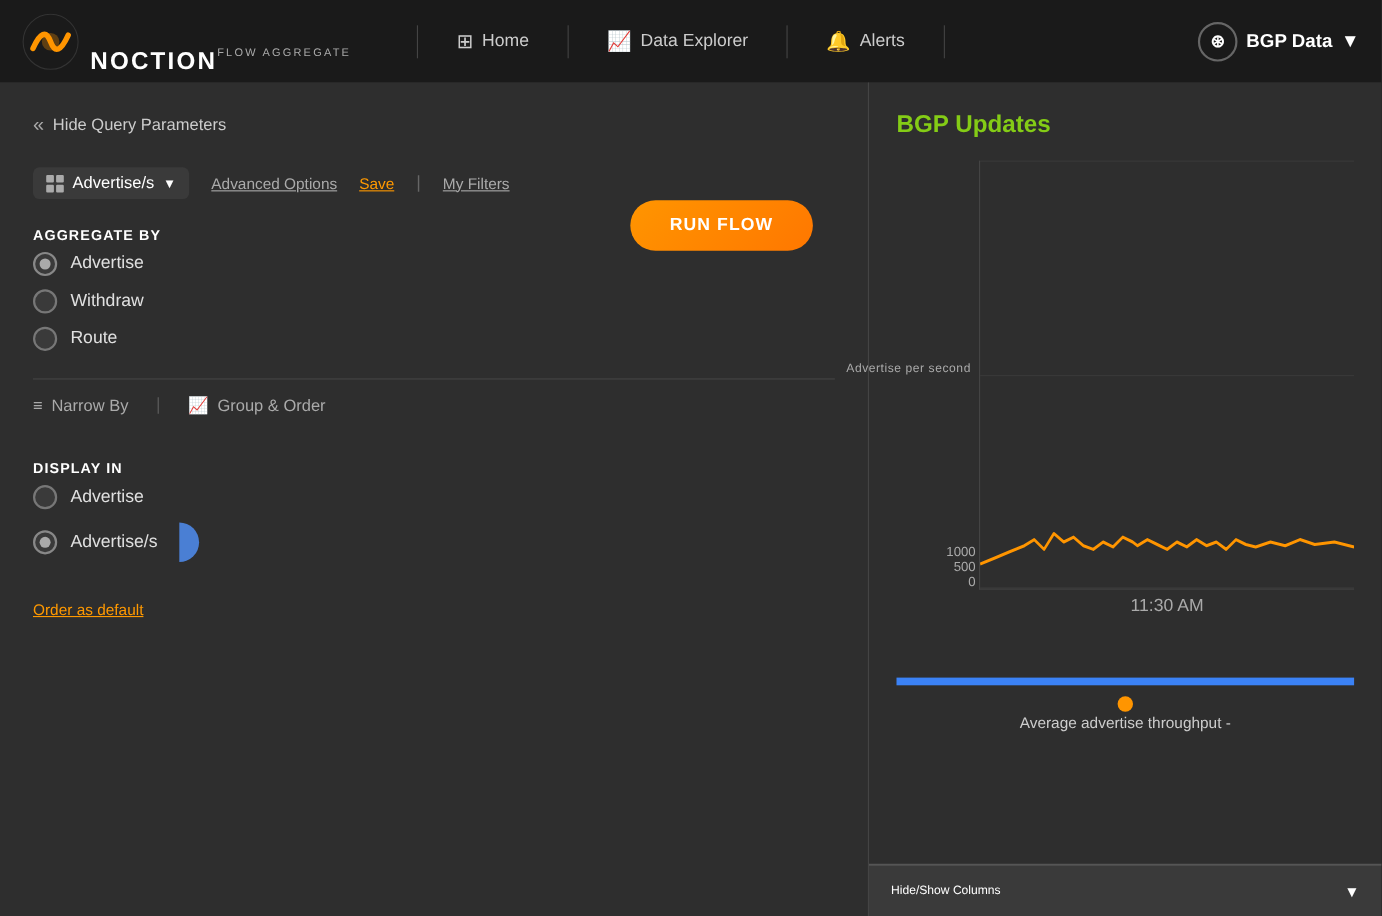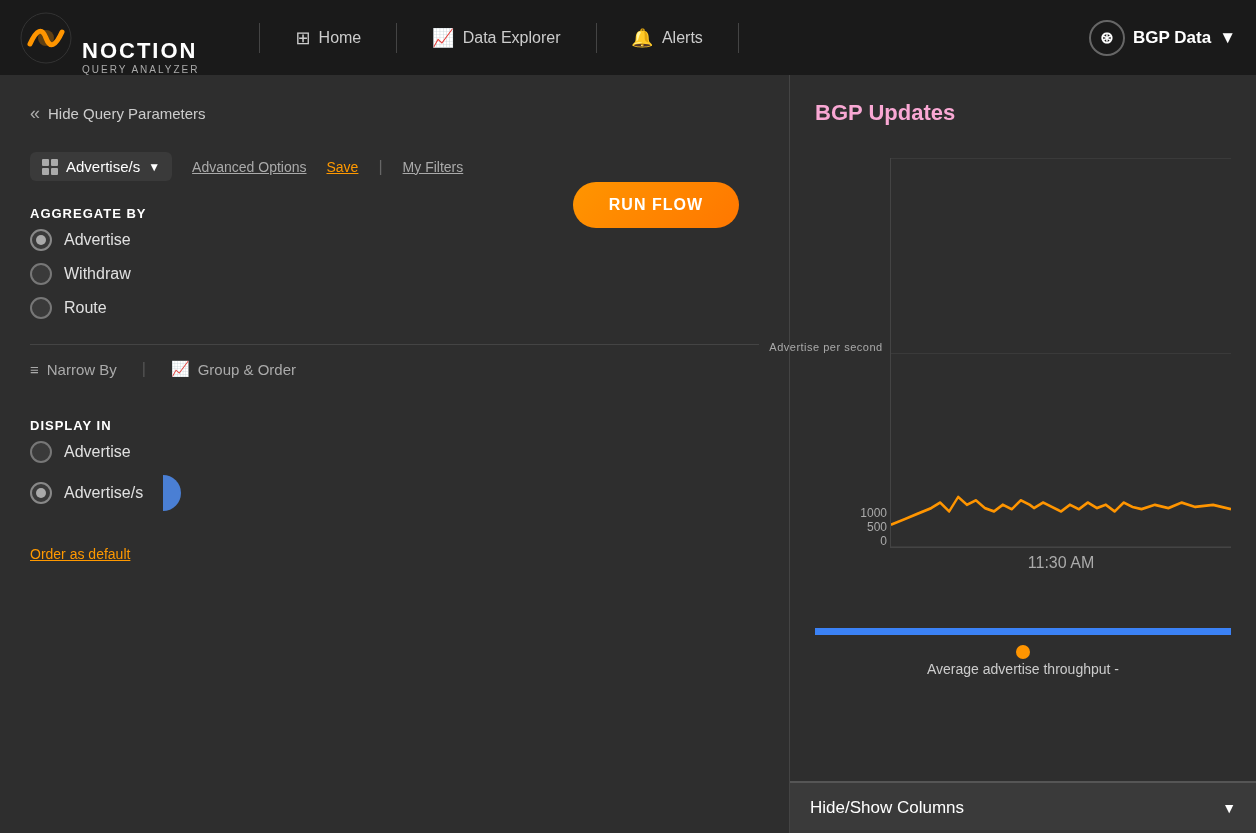--- a/index.html
+++ b/index.html
@@ -26,21 +26,21 @@
       align-items: center;
       gap: 10px;
       margin-right: 40px;
     }
     .logo-icon {
       width: 52px;
       height: 52px;
     }
     .logo-text {
       display: flex;
-      flex-direction: column;
+      flex-direction: row;
       margin-top: 37px;
     }
     .logo-name {
       font-size: 22px;
       font-weight: 900;
       color: #ffffff;
       letter-spacing: 2px;
     }
     .logo-sub {
       font-size: 10px;
@@ -283,24 +283,24 @@
       flex-direction: column;
     }
     .chart-area {
       flex: 1;
       padding: 25px;
       background: #2e2e2e;
       margin: 0;
       position: relative;
     }
     .chart-title {
-      color: #f9a8d4;
+      color: #84cc16;
       font-size: 22px;
       font-weight: 600;
-      margin-bottom: 32px;
+      margin-bottom: 20px;
     }
     .chart-container {
       position: relative;
       height: 420px;
       width: 100%;
     }
     .y-axis {
       position: absolute;
       left: 0;
       top: 0;
@@ -364,21 +364,21 @@
       background: #3a3a3a;
       padding: 15px 20px;
       display: flex;
       align-items: center;
       justify-content: space-between;
       border-top: 2px solid #555;
       margin-top: auto;
     }
     .hide-show-label {
       color: #ffffff;
-      font-size: 17px;
+      font-size: 11px;
       font-weight: 500;
     }
     .dropdown-chevron {
       color: #fff;
       font-size: 14px;
     }
 
     
     .aggregate-section {
       position: relative;
@@ -394,21 +394,21 @@
 
 <nav class="topnav">
   <div class="logo-area">
     <svg class="logo-icon" viewBox="0 0 52 52">
       <circle cx="26" cy="26" r="25" fill="#1a1a1a" stroke="#333" stroke-width="1"></circle>
       <path d="M10 32 Q20 10 26 26 Q32 42 42 20" fill="none" stroke="#ff9500" stroke-width="5" stroke-linecap="round"></path>
       <circle cx="26" cy="26" r="8" fill="#ff9500" opacity="0.3"></circle>
     </svg>
     <div class="logo-text">
       <span class="logo-name">NOCTION</span>
-      <span class="logo-sub">QUERY ANALYZER</span>
+      <span class="logo-sub">FLOW AGGREGATE</span>
     </div>
   </div>
 
   <div class="nav-divider"></div>
 
   <div class="nav-item">
     <span class="nav-icon">⊞</span>
     <span>Home</span>
   </div>
 

